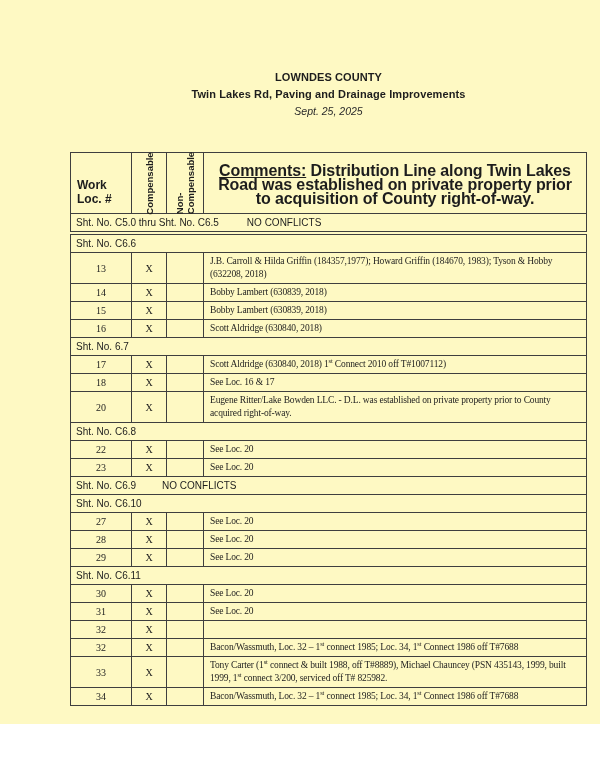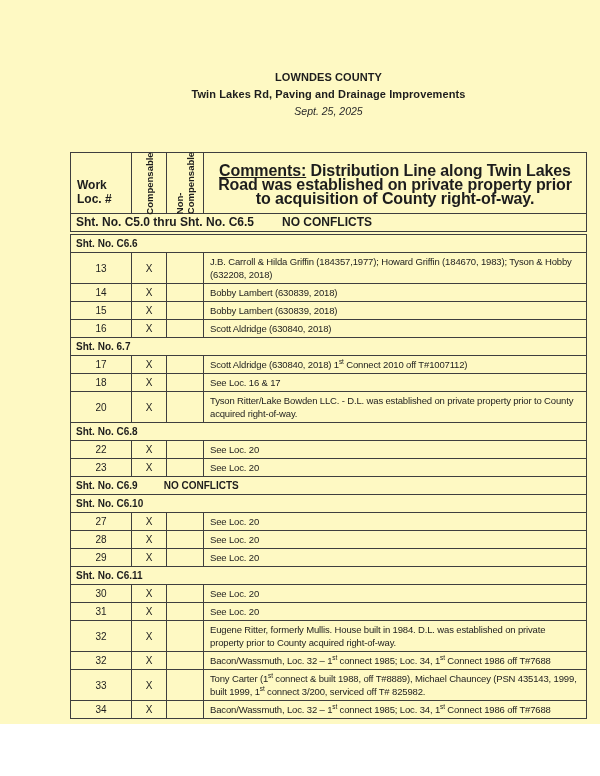--- a/index.html
+++ b/index.html
@@ -82,41 +82,42 @@
   .h-comments .cwrap {
     font-weight: bold;
     font-size: 16px;
     line-height: 14px;
     letter-spacing: -0.1px;
   }
   .cmt-label { text-decoration: underline; }
   .c5row {
     display: flex;
     padding: 2px 5px;
-    font-weight: bold;
-    font-size: 12px;
+    font-weight: normal;
+    font-size: 10px;
     line-height: 13px;
   }
   .c5row .row-note { margin-left: 28px; }
   .body-table { border: 1px solid #3f3f3f; margin-top: 2px; }
   .brow { border-bottom: 1px solid #3f3f3f; }
   .body-table .brow:last-child { border-bottom: none; }
   .section-row {
     display: flex;
     align-items: center;
     padding: 2px 5px;
-    font-weight: bold;
+    font-weight: normal;
     font-size: 10px;
     line-height: 13px;
   }
   .sec-note { margin-left: 26px; }
   .sec-note:empty { display: none; }
   .data-row {
     display: grid;
     grid-template-columns: 61px 35px 37px 1fr;
+    font-family: Liberation Serif, serif;
   }
   .cell {
     border-right: 1px solid #3f3f3f;
     padding: 2px 4px;
     line-height: 13px;
     font-size: 10px;
     display: flex;
     align-items: center;
     justify-content: center;
   }
@@ -219,21 +220,21 @@
         <div class="brow data-row">
     <div class="cell">18</div>
     <div class="cell">X</div>
     <div class="cell"></div>
     <div class="cell c-comment">See Loc. 16 &amp; 17</div>
   </div>
         <div class="brow data-row">
     <div class="cell">20</div>
     <div class="cell">X</div>
     <div class="cell"></div>
-    <div class="cell c-comment">Tyson Ritter/Lake Bowden LLC. - D.L. was established on private property prior to County acquired right-of-way.</div>
+    <div class="cell c-comment">Eugene Ritter/Lake Bowden LLC. - D.L. was established on private property prior to County acquired right-of-way.</div>
   </div>
         <div class="brow section-row">
     <span>Sht. No. C6.8</span>
 
   </div>
         <div class="brow data-row">
     <div class="cell">22</div>
     <div class="cell">X</div>
     <div class="cell"></div>
     <div class="cell c-comment">See Loc. 20</div>
@@ -283,21 +284,20 @@
         <div class="brow data-row">
     <div class="cell">31</div>
     <div class="cell">X</div>
     <div class="cell"></div>
     <div class="cell c-comment">See Loc. 20</div>
   </div>
         <div class="brow data-row">
     <div class="cell">32</div>
     <div class="cell">X</div>
     <div class="cell"></div>
-    <div class="cell c-comment">Eugene Ritter, formerly Mullis. House built in 1984. D.L. was established on private property prior to County acquired right-of-way.</div>
   </div>
         <div class="brow data-row">
     <div class="cell">32</div>
     <div class="cell">X</div>
     <div class="cell"></div>
     <div class="cell c-comment">Bacon/Wassmuth, Loc. 32 – 1<sup>st</sup> connect 1985; Loc. 34, 1<sup>st</sup> Connect 1986 off T#7688</div>
   </div>
         <div class="brow data-row">
     <div class="cell">33</div>
     <div class="cell">X</div>

